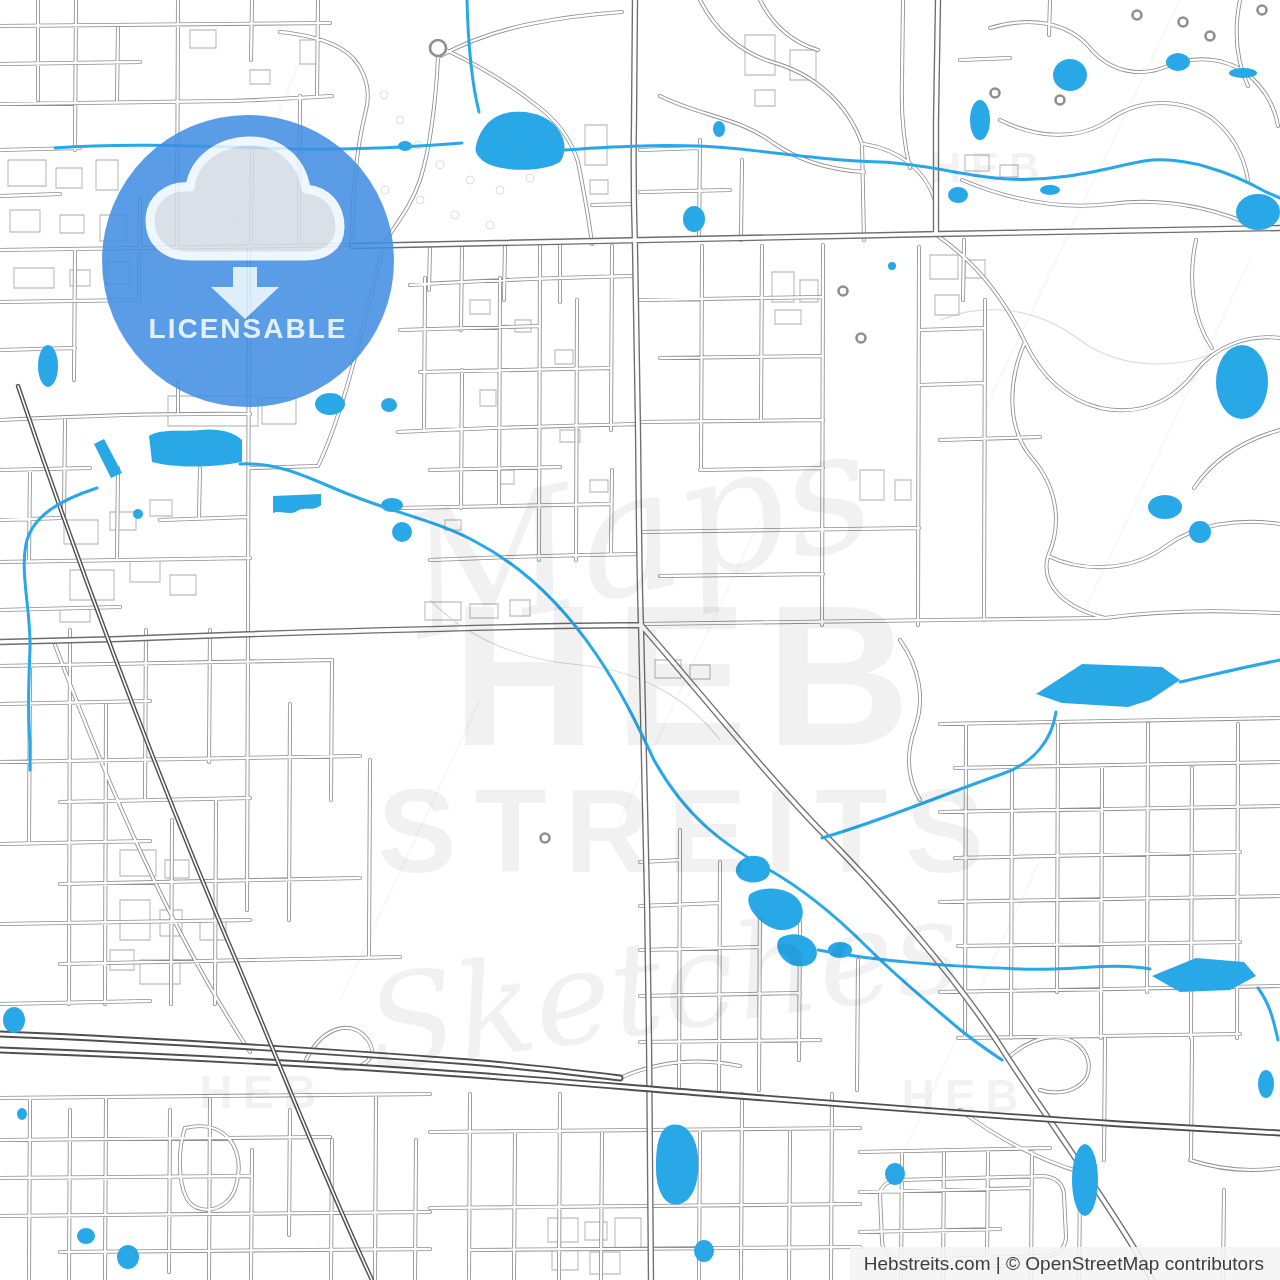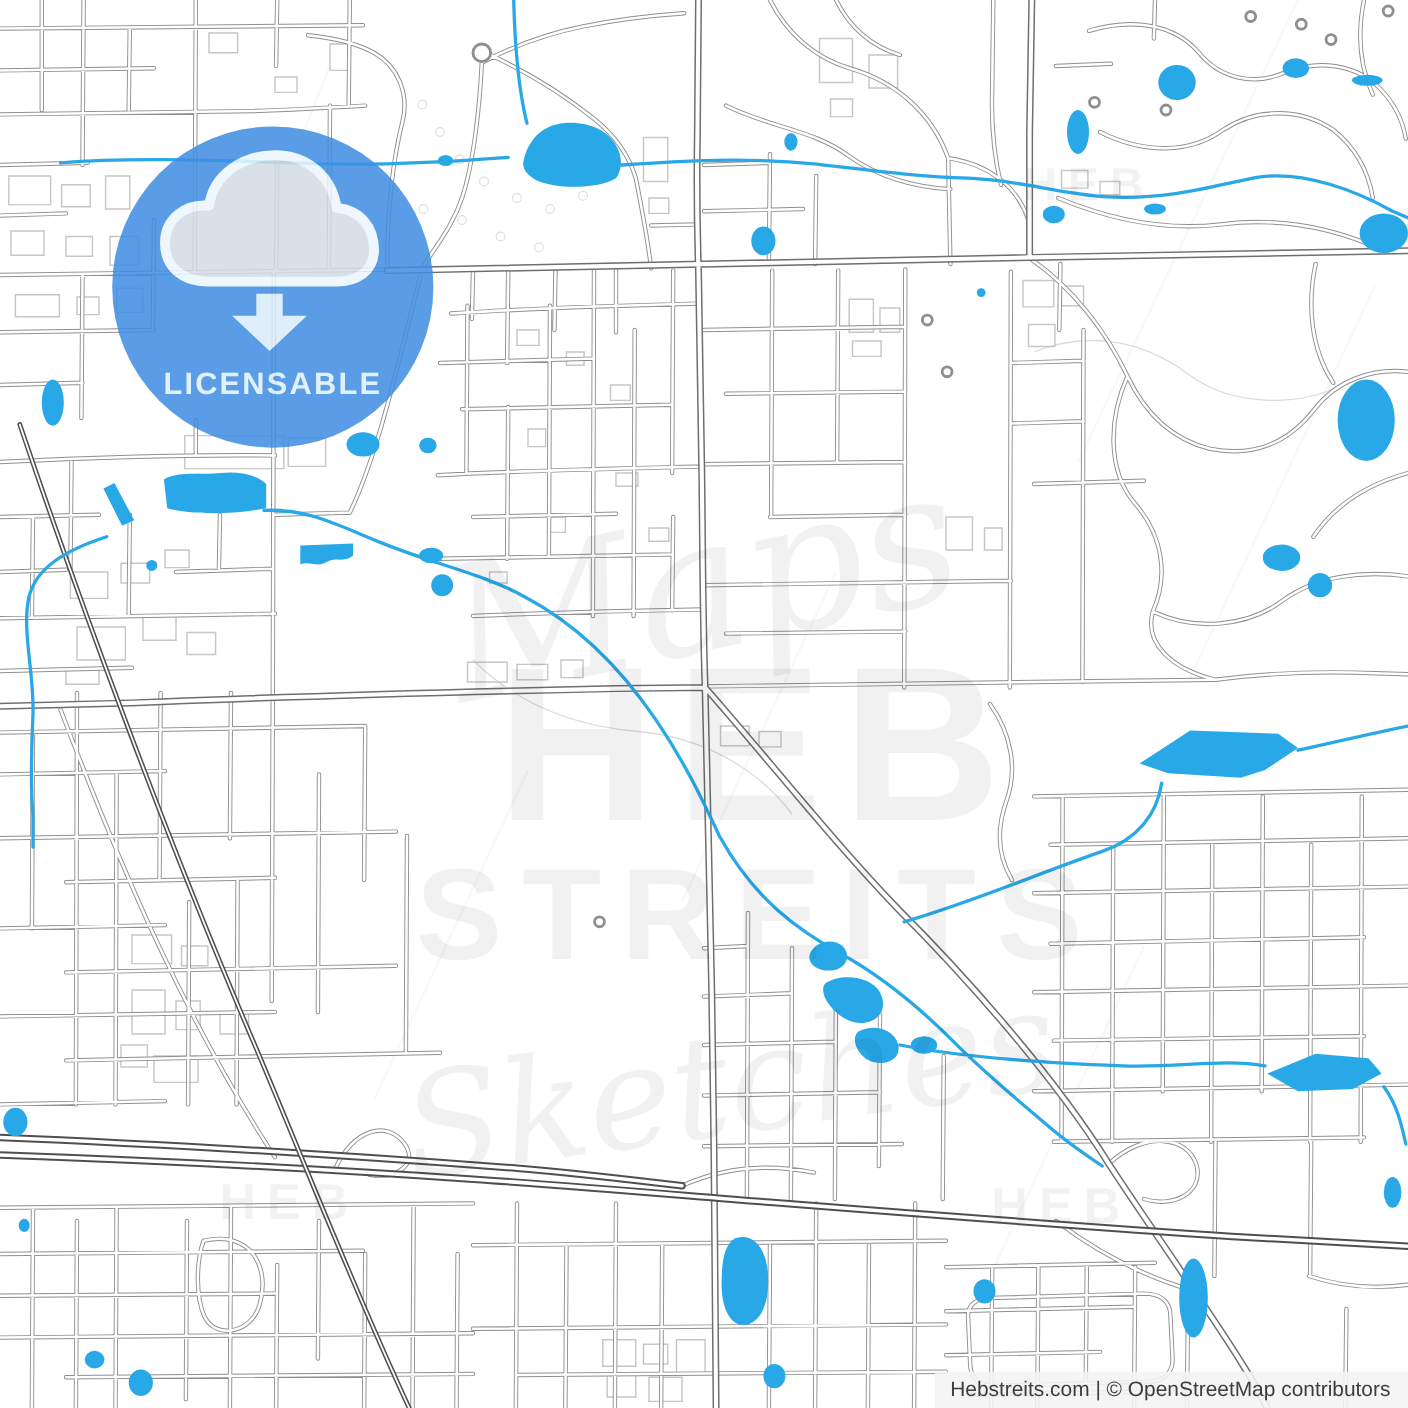--- a/index.html
+++ b/index.html
@@ -24,21 +24,21 @@
   .scratch{stroke:#8a8a8a;stroke-width:2.4;opacity:.05}
   .wm{fill:#000;opacity:.05}
   .wm-script{font-family:"DejaVu Serif",serif;font-style:italic}
   .wm-block{font-family:"Liberation Sans",sans-serif;font-weight:bold;letter-spacing:18px}
   .wm-tile{font-family:"Liberation Sans",sans-serif;font-weight:bold;letter-spacing:10px;opacity:.05;fill:#222}
   
   #badge{position:absolute;left:102px;top:115px;width:292px;height:292px;border-radius:50%;
          background:var(--badge-blue,#3f8ee2);opacity:.86;}
   #badge-inner{position:absolute;inset:0;text-align:center}
   #badge-label{position:absolute;left:0;right:0;top:198px;font-size:28px;font-weight:bold;
-               letter-spacing:2px;color:#ddeffc;margin-top:20px;}
+               letter-spacing:2px;color:#ddeffc;}
   
   #attribution{position:absolute;right:0;bottom:0;height:33px;display:flex;align-items:center;
                background:rgba(244,244,244,.88);padding:0 16px 0 14px;font-size:19px;color:#3d3d3d;
                white-space:pre;}
   #attribution .b{font-weight:normal}
   #attribution span{display:inline-block}
 </style>
 </head>
 <body>
 

